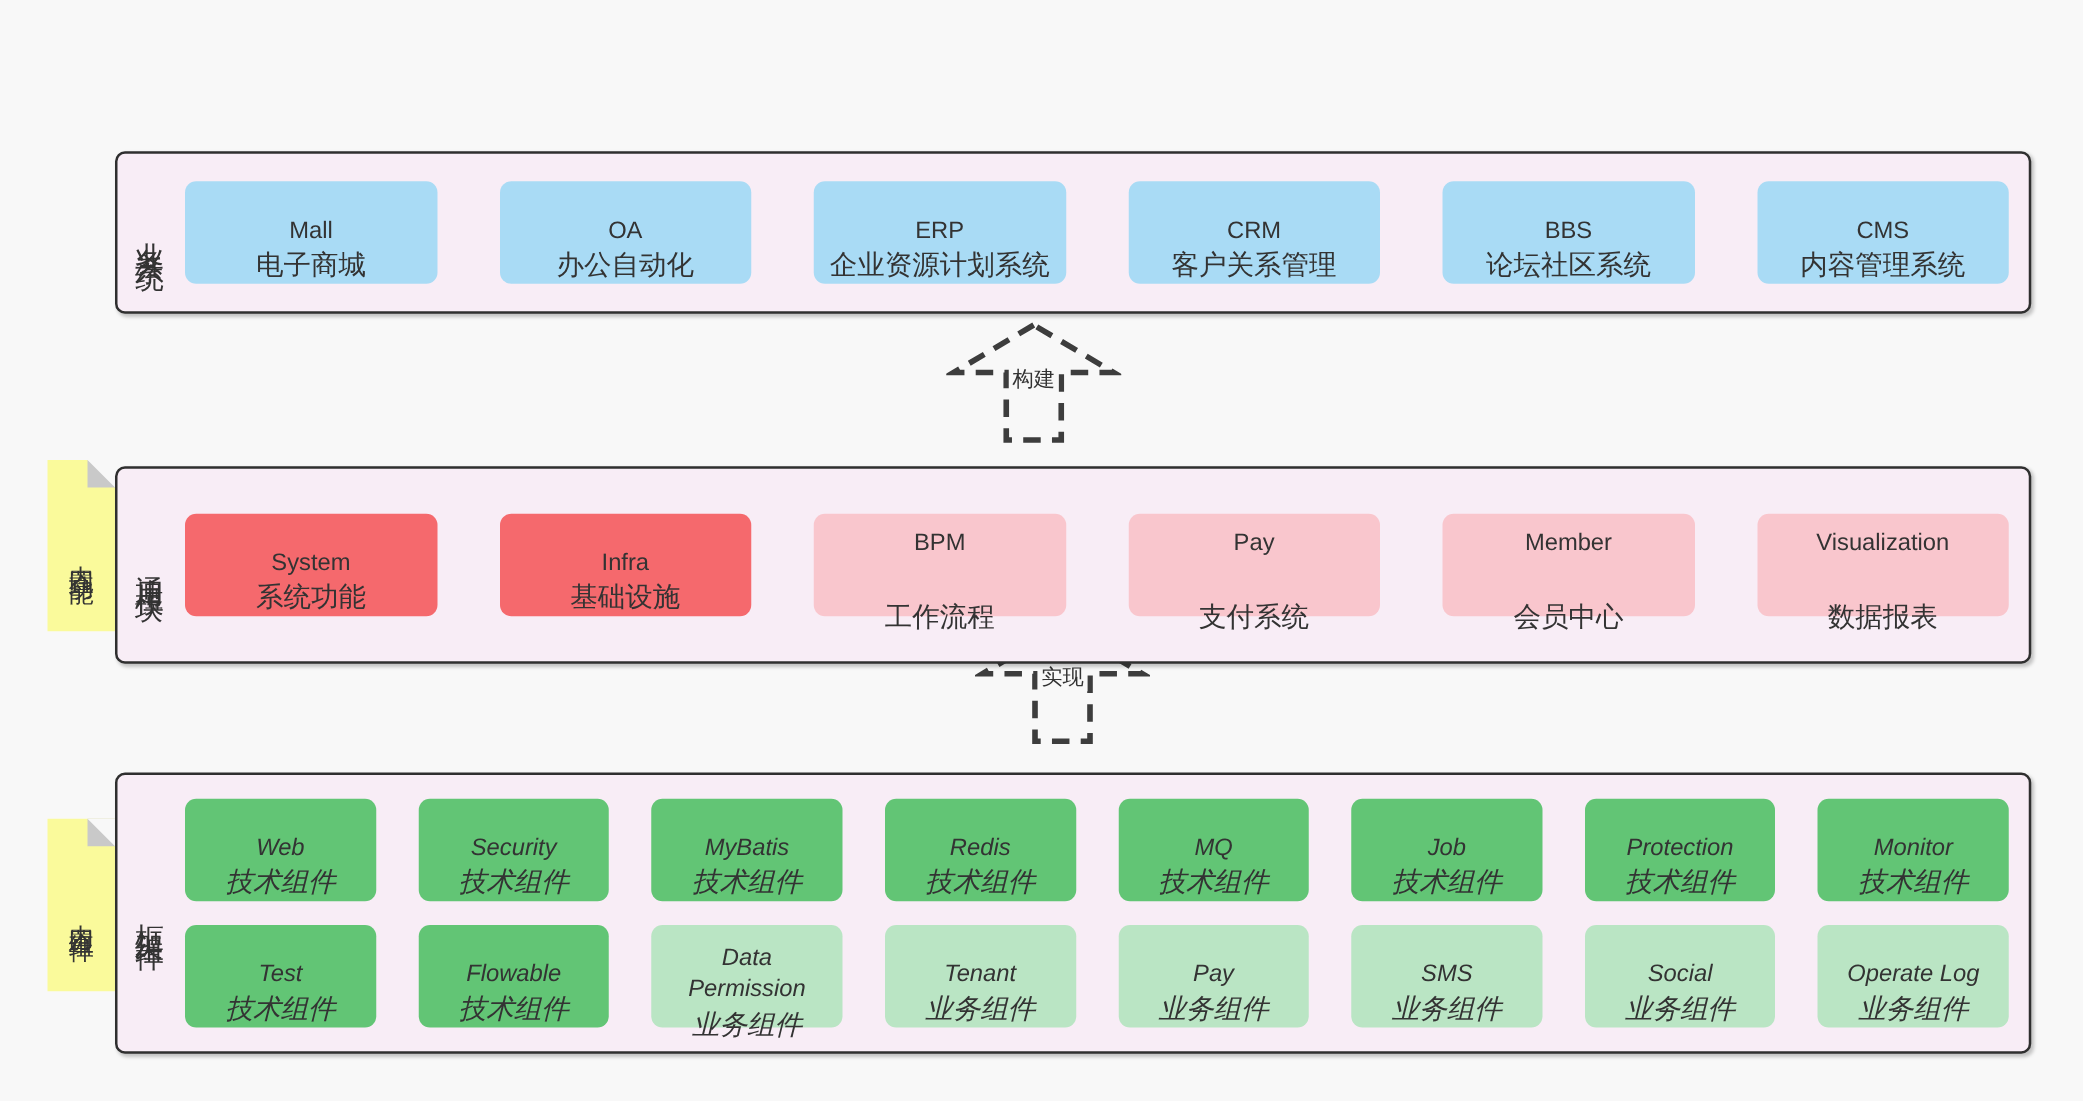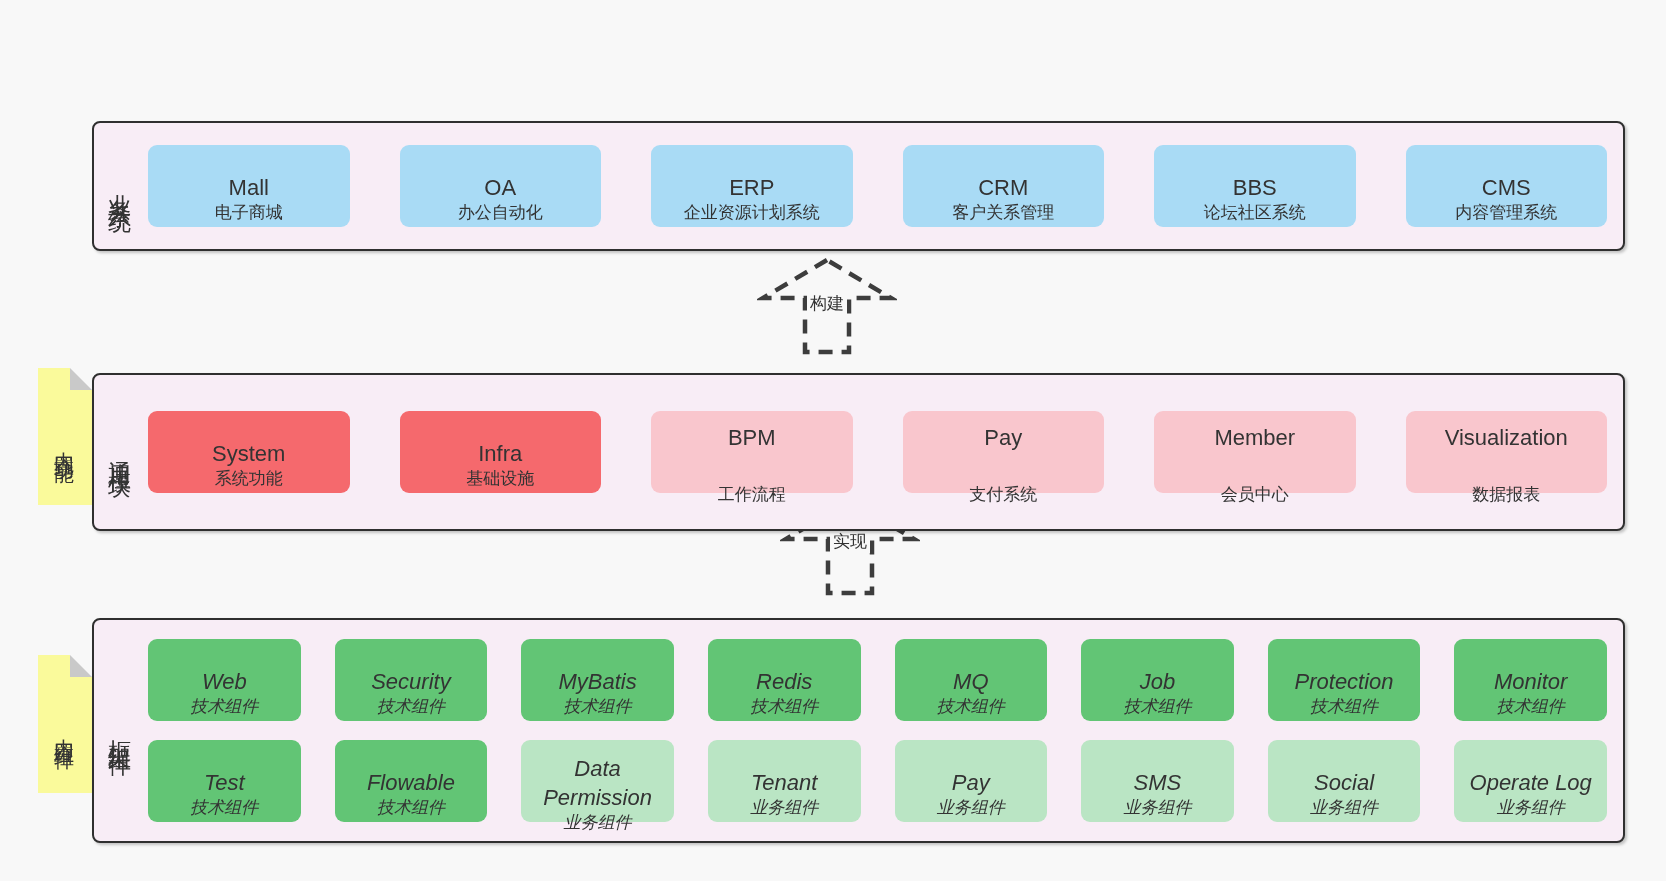--- a/index.html
+++ b/index.html
@@ -24,22 +24,22 @@
   .vlabel{flex:0 0 44px;text-align:center;font-size:23px;line-height:1.22;
     writing-mode:vertical-rl;text-orientation:upright;letter-spacing:5px;
     margin:0 auto;height:100%;display:flex;align-items:center;justify-content:center;}
 
   .boxes{flex:1;display:flex;gap:50px;margin-left:6px;}
   .rows{flex:1;display:flex;flex-direction:column;gap:19px;margin-left:6px;font-style:italic;}
   .row{display:flex;gap:34px;}
 
   .box{flex:1;height:82px;border-radius:9px;display:flex;flex-direction:column;
     align-items:center;justify-content:center;text-align:center;line-height:1.32;padding:0 10px;}
-  .box .en{font-size:22px;margin-top:26px;}
-  .box .cn{font-size:17px;}
+  .box .en{font-size:19px;margin-top:26px;}
+  .box .cn{font-size:22px;}
   .b-blue{background:var(--box-blue);}
   .b-red{background:var(--box-red);}
   .b-pink{background:var(--box-pink);gap:32px;}
   .b-green{background:var(--box-green);}
   .b-lgreen{background:var(--box-lgreen);}
 
   .sticky{position:absolute;left:38px;width:54px;background:var(--sticky-bg);z-index:1;
     display:flex;align-items:center;justify-content:center;}
   .sticky1{top:368px;height:137px;}
   .sticky2{top:655px;height:138px;}

